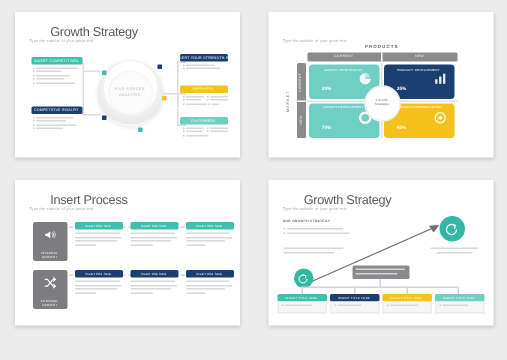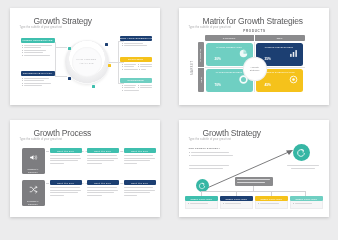--- a/index.html
+++ b/index.html
@@ -263,21 +263,20 @@
         <div class="bul-row">
             <span class="bul-dot"></span>
             <span class="bul-ln" style="width:15px"></span>
           </div>
       </div>
     </div>
   </div>
 
   <div class="slide-wrap">
     <div class="slide">
-      <div class="title">Matrix for Growth Strategies</div>
       <div class="subtitle">Type the subtitle of your great text</div>
 
       <div class="m-prod">PRODUCTS</div>
 
       <div class="m-headtop">
         <div>CURRENT</div>
         <div>NEW</div>
       </div>
 
       <div class="m-axis">
@@ -344,21 +343,21 @@
         <div>
           <span>4 Growth</span><br>
           <span>Strategies</span>
         </div>
       </div>
     </div>
   </div>
 
   <div class="slide-wrap">
     <div class="slide">
-      <div class="title">Growth Process</div>
+      <div class="title">Insert Process</div>
       <div class="subtitle">Type the subtitle of your great text</div>
 
       <div class="gbox" style="left:12px;top:28px;">
         <span>
           <svg width="9" height="9" viewBox="0 0 24 24">
               <path d="M3 10v4h3l6 4V6L6 10H3z" fill="#ffffff"></path>
               <path d="M16 8.5a4.5 4.5 0 0 1 0 7" stroke="#ffffff" stroke-width="1.8" fill="none" stroke-linecap="round"></path>
               <path d="M18.5 6a8 8 0 0 1 0 12" stroke="#ffffff" stroke-width="1.6" fill="none" stroke-linecap="round" opacity=".8"></path>
             </svg>
         </span>

